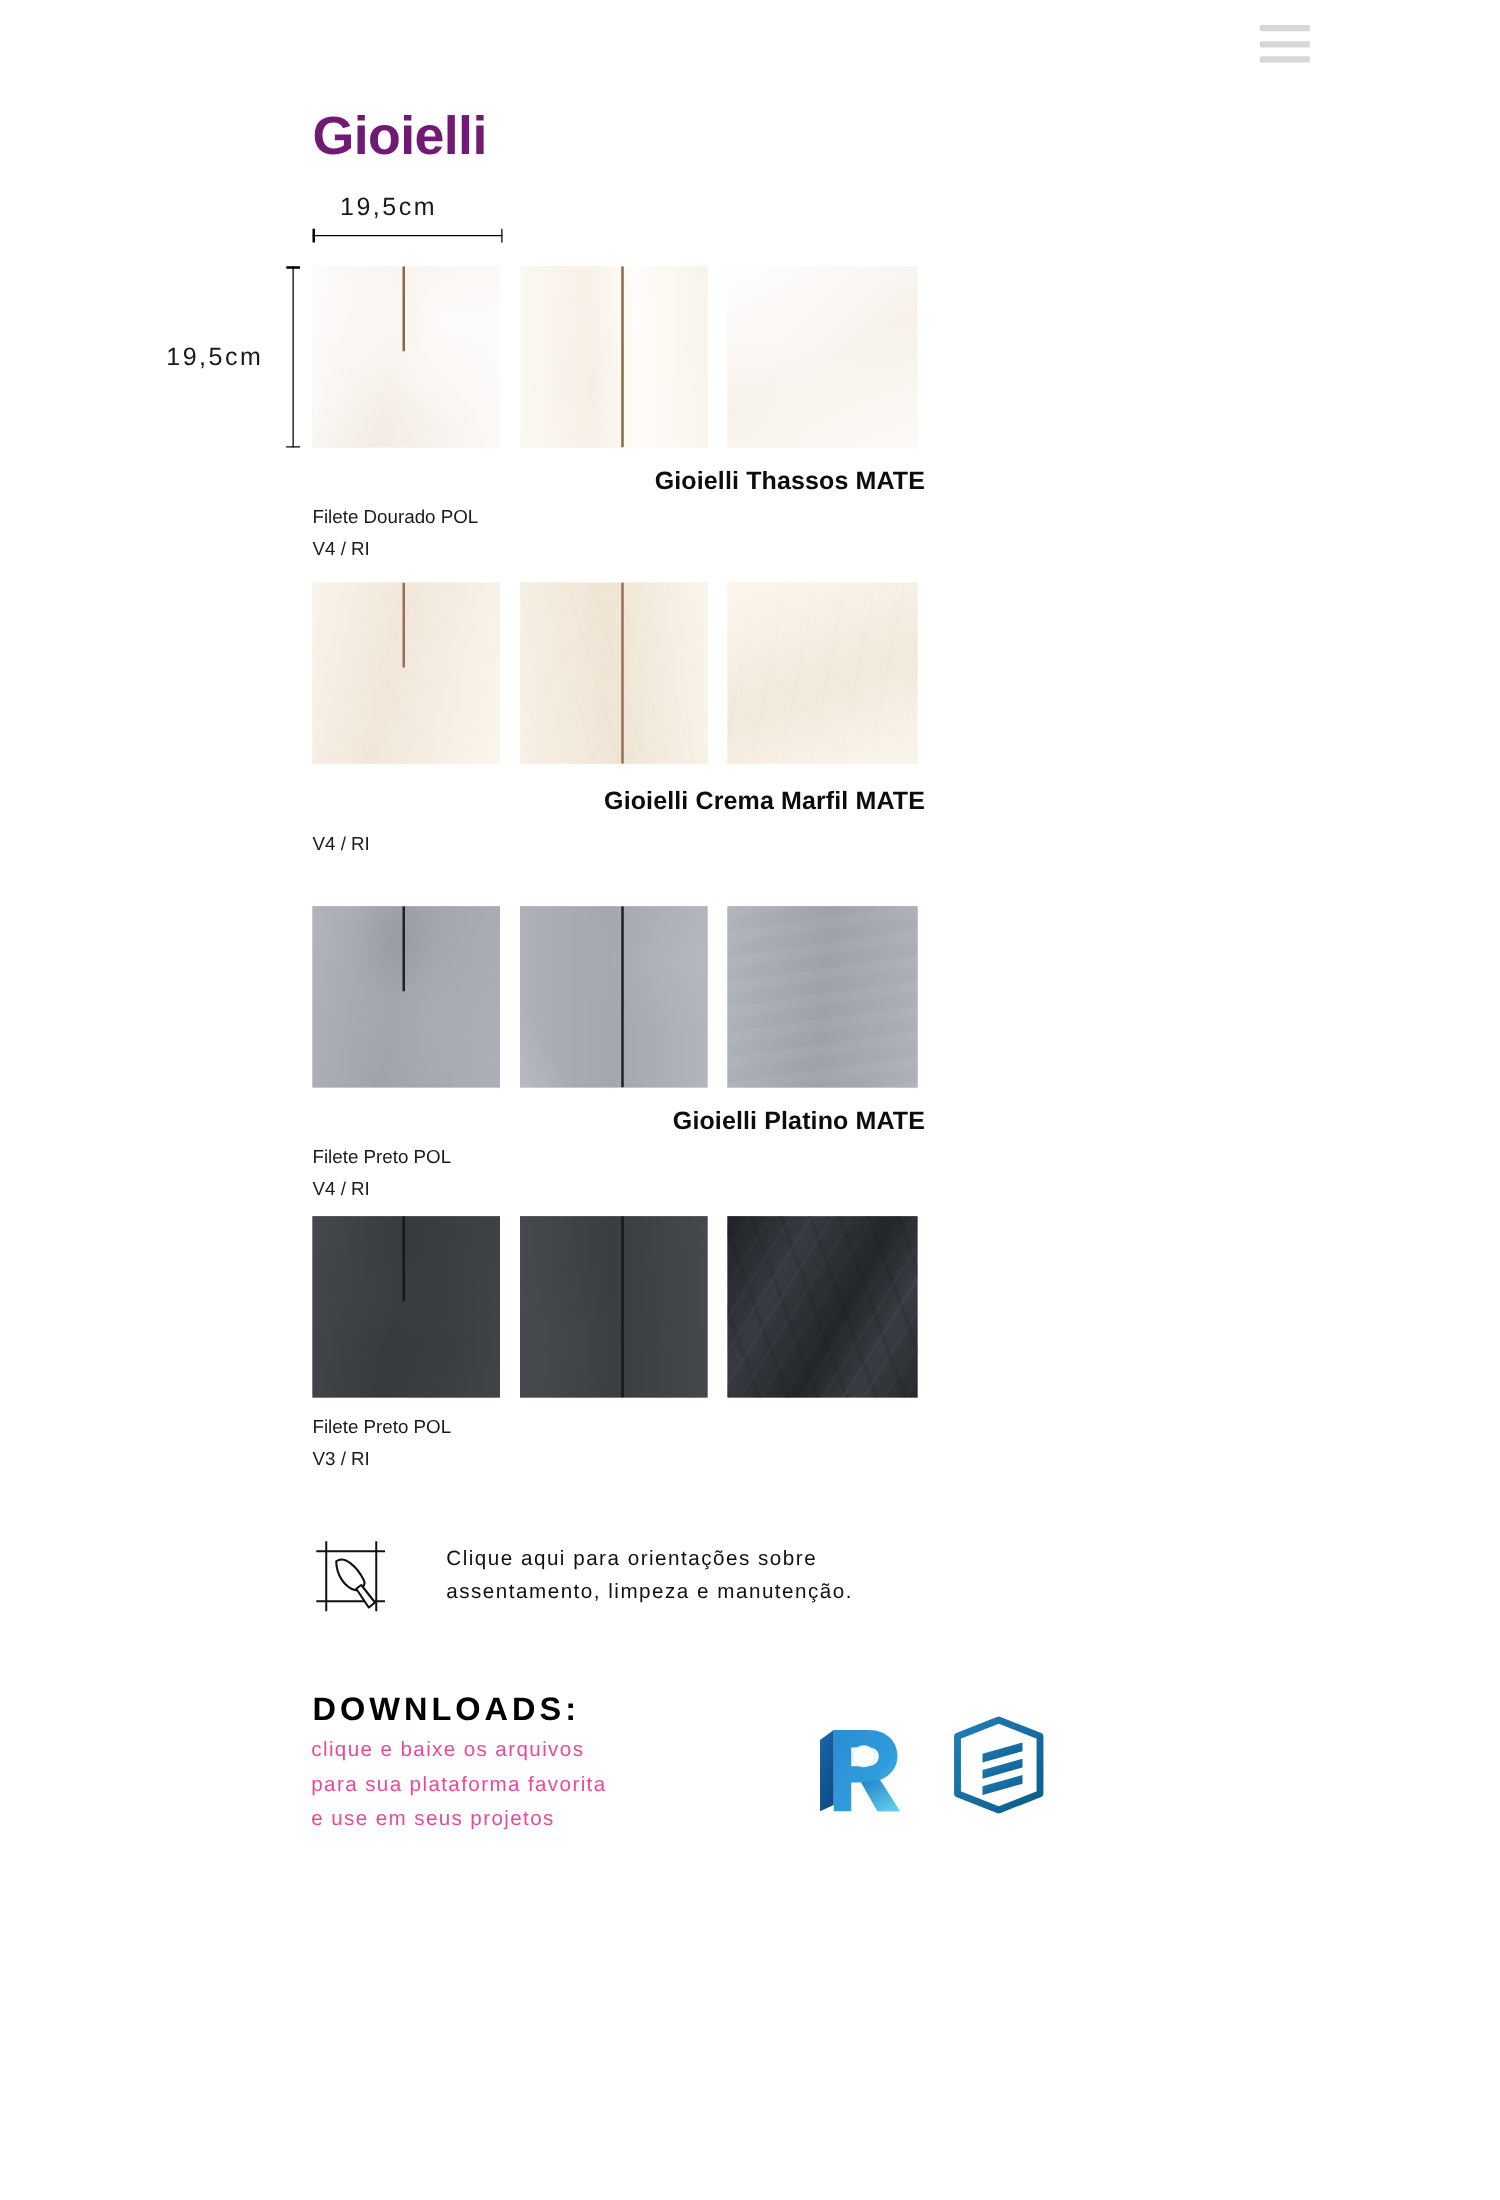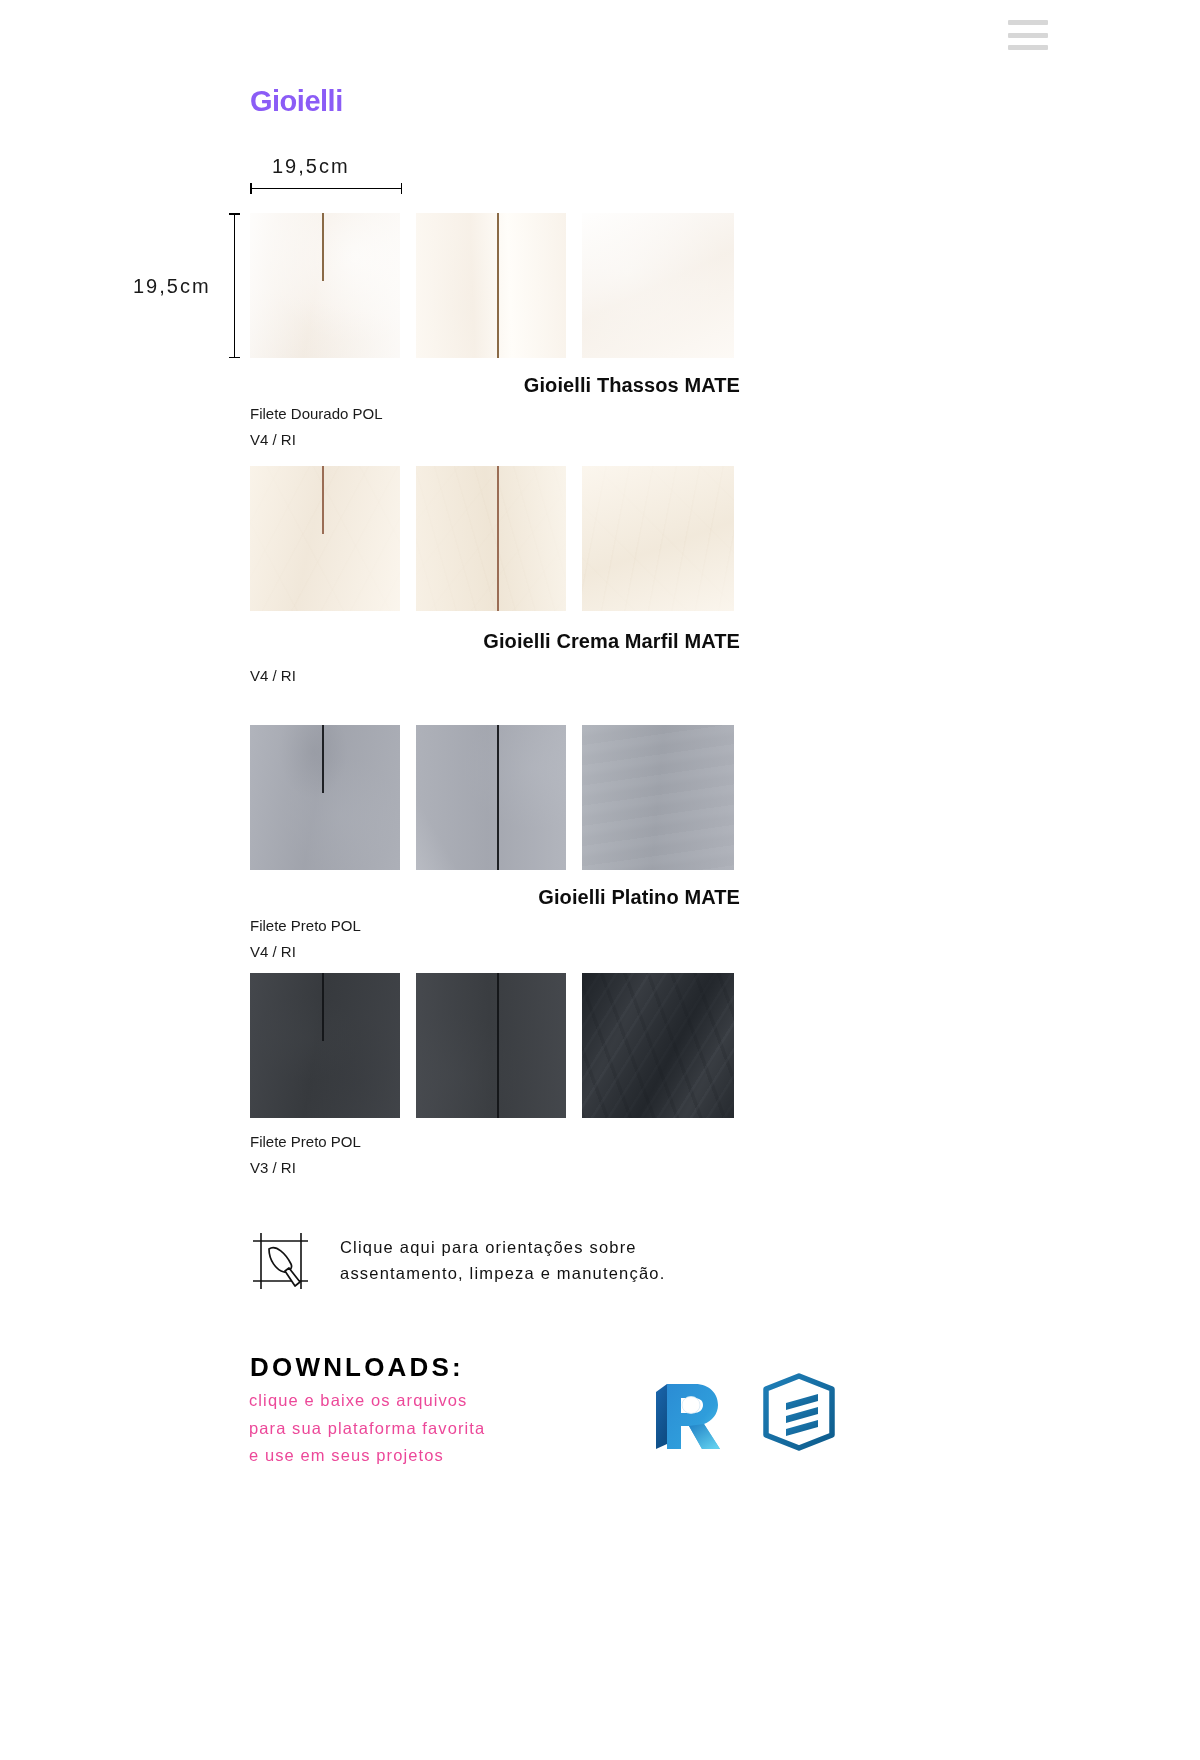--- a/index.html
+++ b/index.html
@@ -20,22 +20,22 @@
     cursor: pointer;
   }
   .hamburger span {
     display: block; width: 100%; height: 5px;
     background: #d7d7d7; border-radius: 1px;
   }
 
   
   .title {
     position: absolute; left: 250px; top: 86px;
-    font-size: 29px; font-weight: bold; letter-spacing: -0.5px;
-    color: #8b5cf6; line-height: 1.1;
+    font-size: 43px; font-weight: bold; letter-spacing: -0.5px;
+    color: #701a75; line-height: 1.1;
   }
 
   
   .dim-top-label {
     position: absolute; left: 272px; top: 155px;
     font-size: 20px; letter-spacing: 2px; color: #1a1a1a;
   }
   .dim-top-line {
     position: absolute; left: 250px; top: 188px;
     width: 152px; height: 1px; background: #000;
@@ -171,21 +171,21 @@
     background-color:#34383d;
     background-image:
       linear-gradient(118deg, rgba(26,30,35,.85) 0%, rgba(58,62,68,.5) 30%, rgba(30,34,39,.8) 58%, rgba(62,66,72,.45) 78%, rgba(34,38,43,.8) 100%),
       repeating-linear-gradient(122deg, rgba(98,104,112,.22) 0px, rgba(98,104,112,.22) 2px, rgba(255,255,255,0) 3px, rgba(255,255,255,0) 14px),
       repeating-linear-gradient(70deg, rgba(18,21,25,.3) 0px, rgba(18,21,25,.3) 3px, rgba(255,255,255,0) 4px, rgba(255,255,255,0) 22px);
   }
 
   
   .info-link {
     position: absolute; left: 250px; top: 1230px;
-    display: flex; align-items: center; gap: 28px;
+    display: flex; align-items: center; gap: 45px;
     cursor: pointer;
   }
   .trowel-icon { width: 62px; height: 62px; flex: 0 0 62px; }
   .info-text {
     font-size: 16.5px; line-height: 1.55; letter-spacing: 1.2px;
     color: #111;
   }
 
   
   .dl-title {

